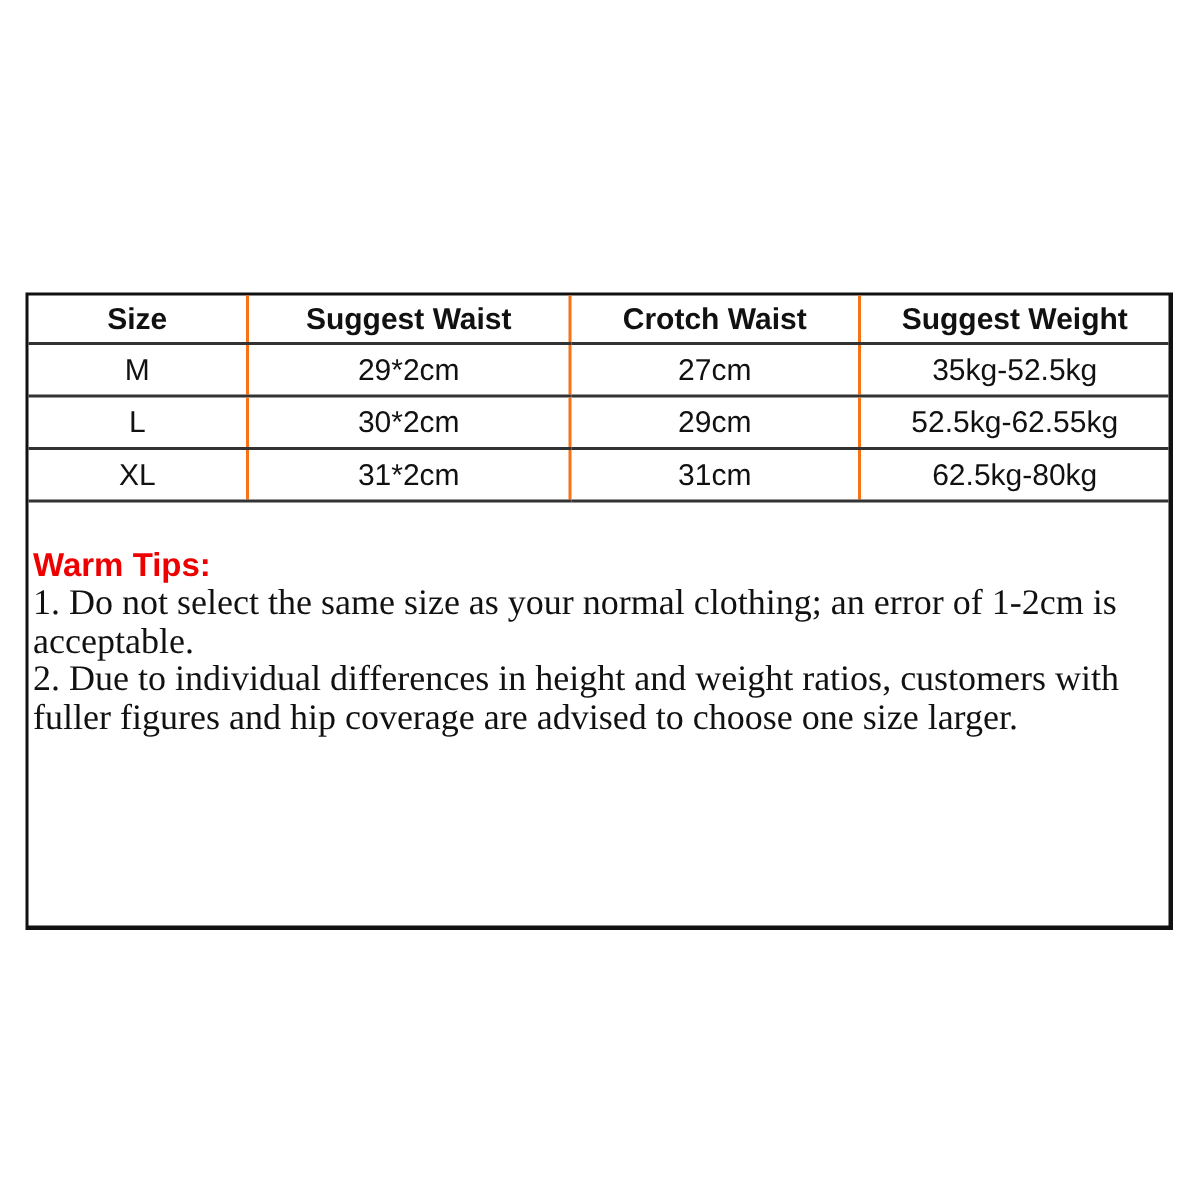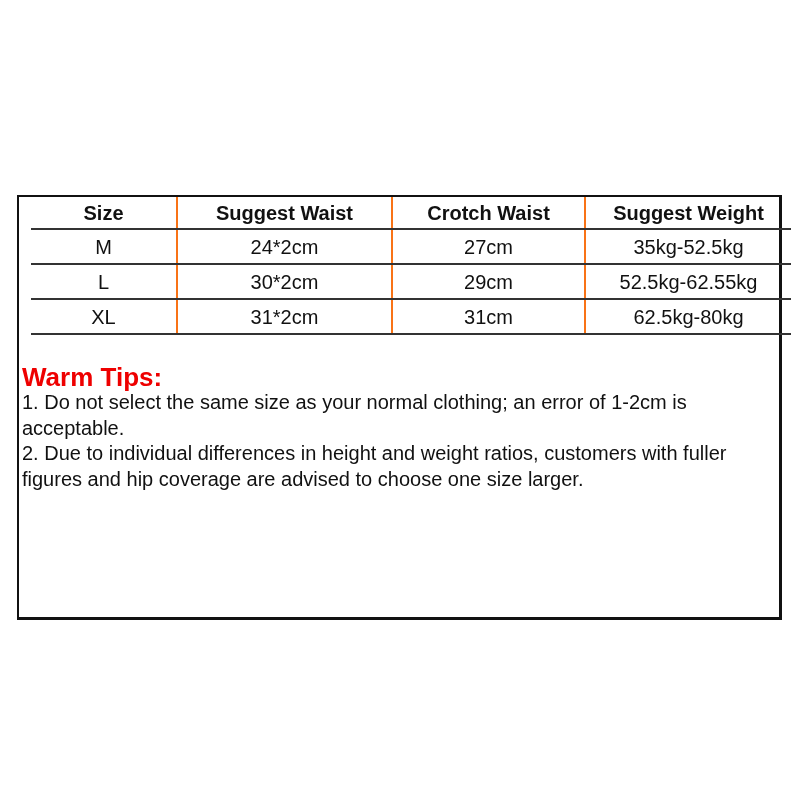--- a/index.html
+++ b/index.html
@@ -21,21 +21,21 @@
       top: 195px;
       width: 760px;
       height: 420px;
       border: 2px solid #111111;
       border-right-width: 3px;
       border-bottom-width: 3px;
       box-sizing: content-box;
     }
     table.size-table {
       position: absolute;
-      left: 12px;
+      left: 0;
       top: 0;
       width: 760px;
       border-collapse: collapse;
       table-layout: fixed;
     }
     table.size-table col.c1 { width: 146px; }
     table.size-table col.c2 { width: 215px; }
     table.size-table col.c3 { width: 193px; }
     table.size-table col.c4 { width: 206px; }
     table.size-table th,
@@ -63,29 +63,30 @@
     }
     .tips {
       position: absolute;
       left: 3px;
       top: 168px;
       width: 750px;
     }
     .tips-title {
       color: #ee0000;
       font-weight: bold;
-      font-size: 26px;
+      font-size: 22px;
       line-height: 24px;
       margin: 0 0 1px 0;
     }
     .tip {
-      font-size: 20px;
+      font-size: 24px;
       line-height: 25.5px;
       color: #111111;
       margin: 0;
+      font-family: Liberation Serif, serif;
     }
   </style>
 </head>
 <body>
 
 <div class="frame">
   <table class="size-table">
     <colgroup>
       <col class="c1">
         <col class="c2">
@@ -96,21 +97,21 @@
       <tr>
         <th>Size</th>
         <th>Suggest Waist</th>
         <th>Crotch Waist</th>
         <th>Suggest Weight</th>
       </tr>
     </thead>
     <tbody>
       <tr>
         <td>M</td>
-        <td>24*2cm</td>
+        <td>29*2cm</td>
         <td>27cm</td>
         <td>35kg-52.5kg</td>
       </tr>
       <tr>
         <td>L</td>
         <td>30*2cm</td>
         <td>29cm</td>
         <td>52.5kg-62.55kg</td>
       </tr>
       <tr>

